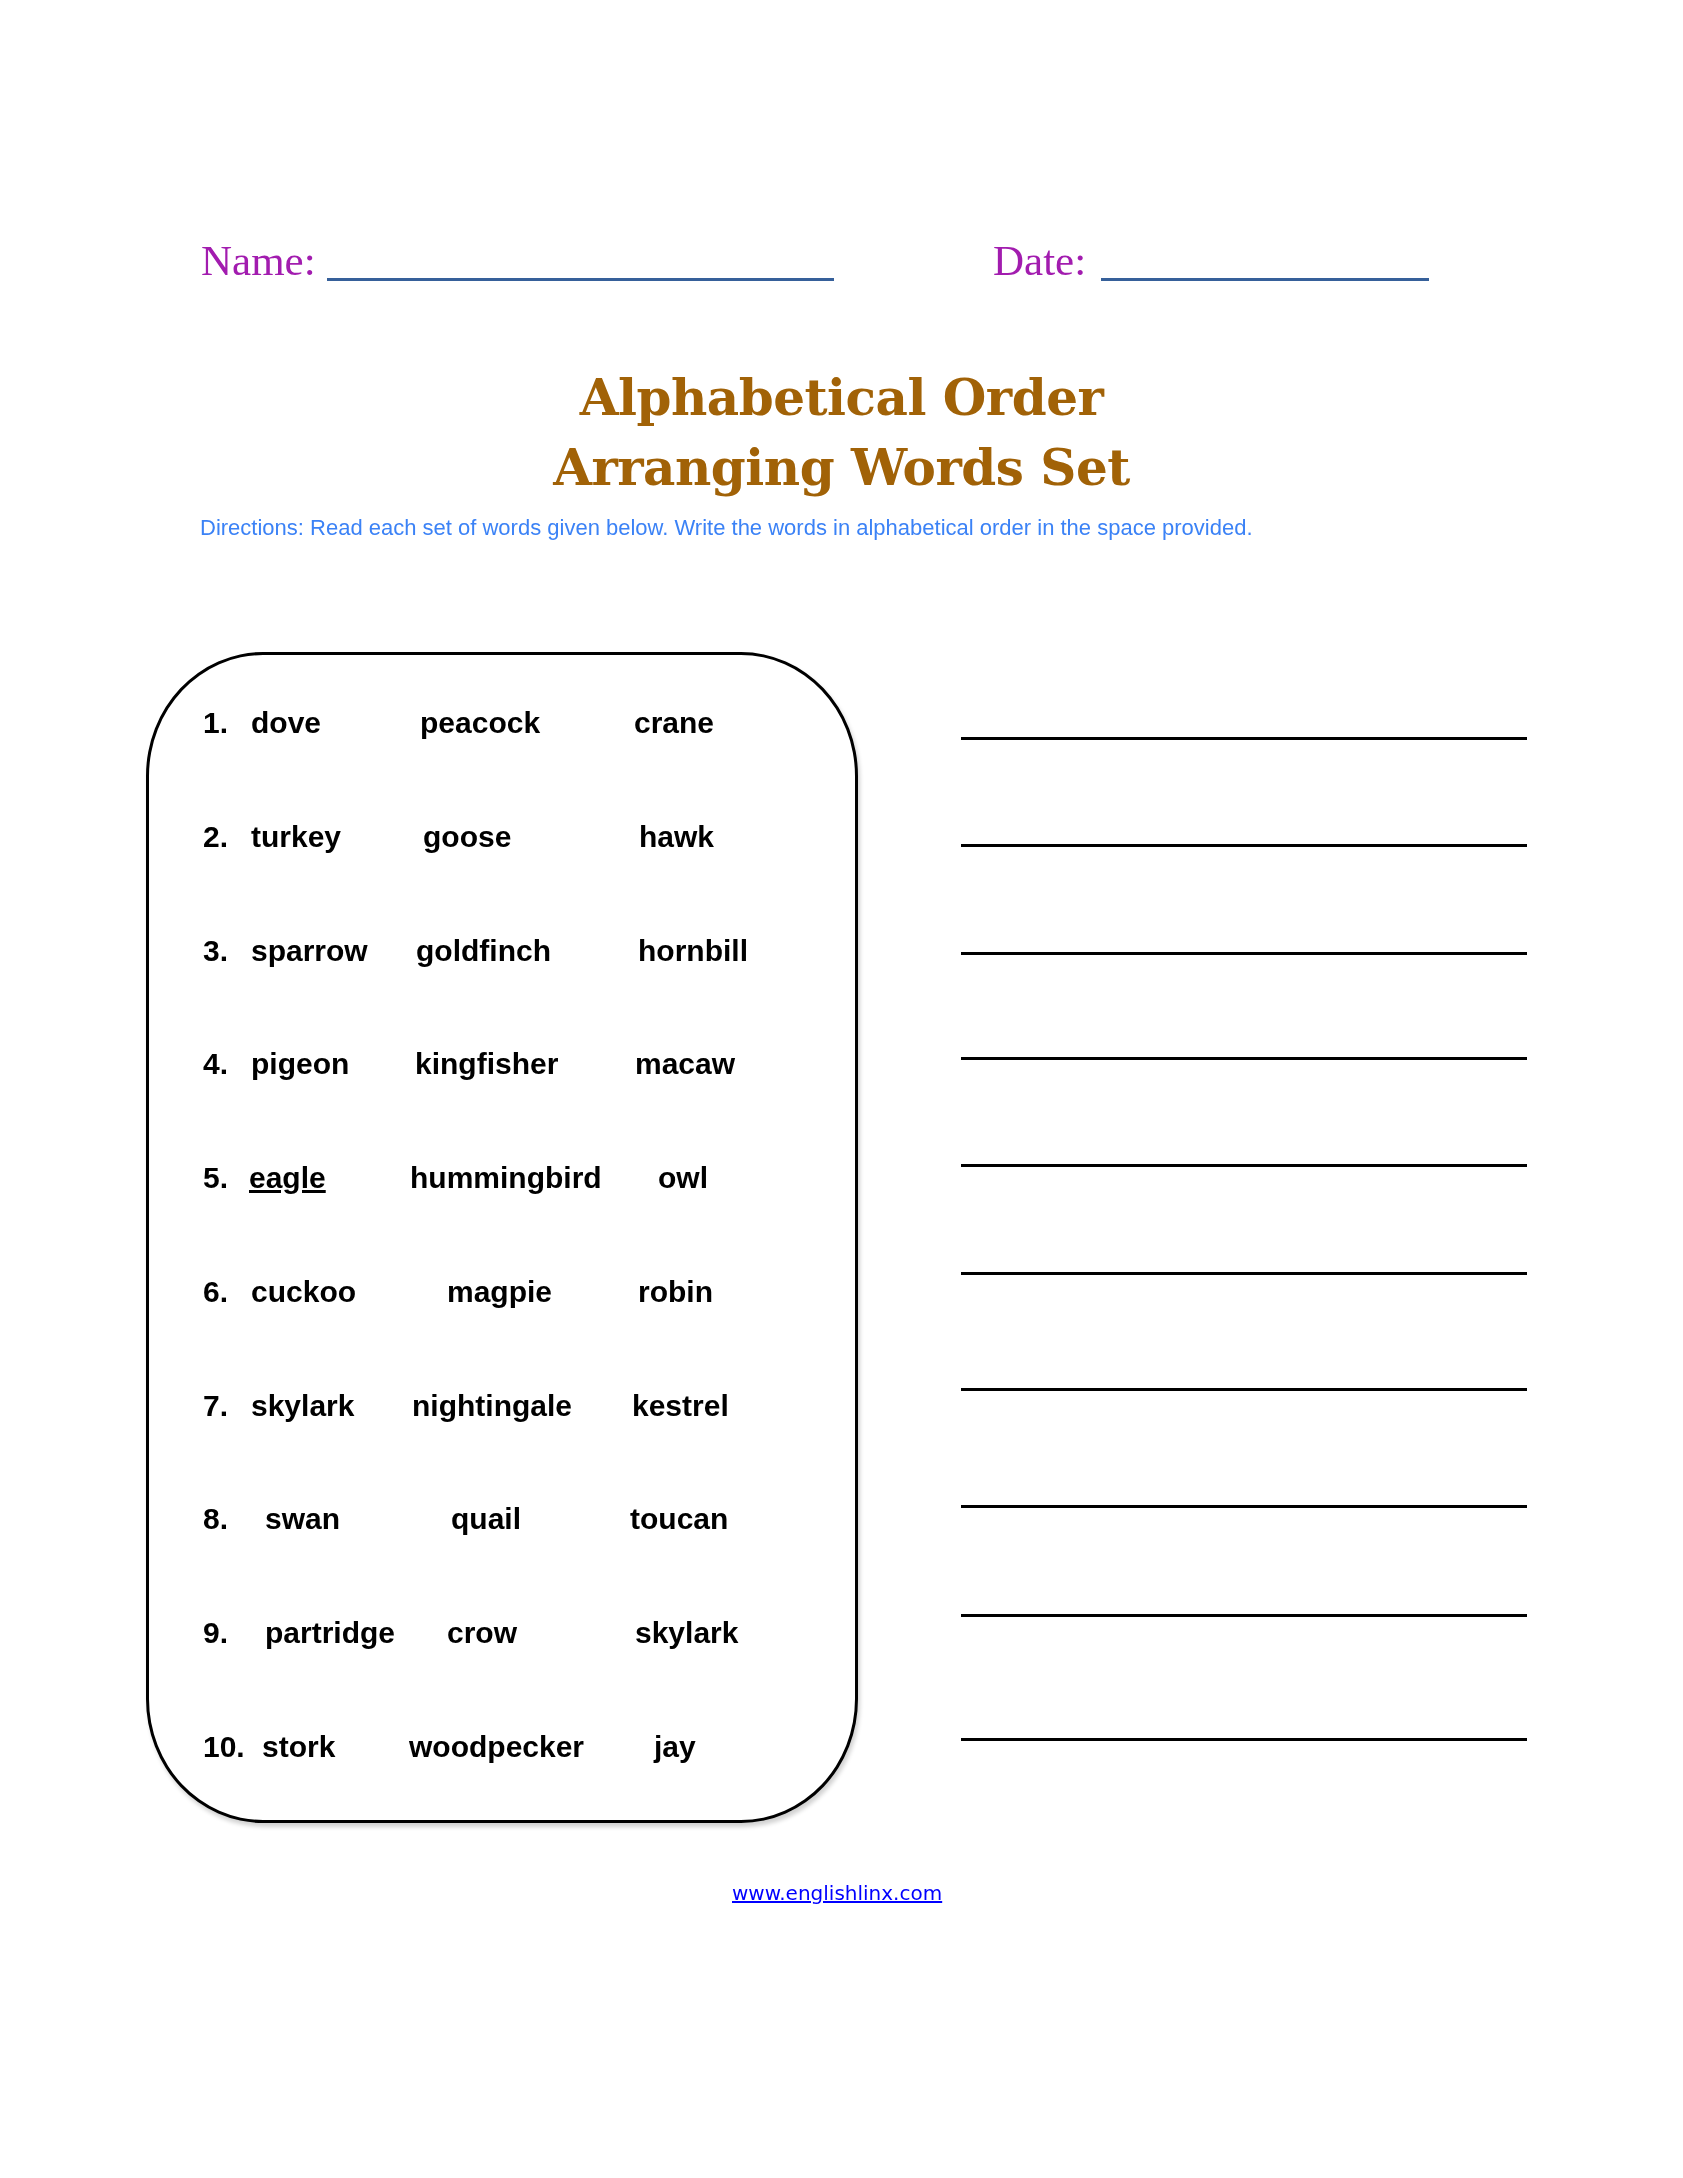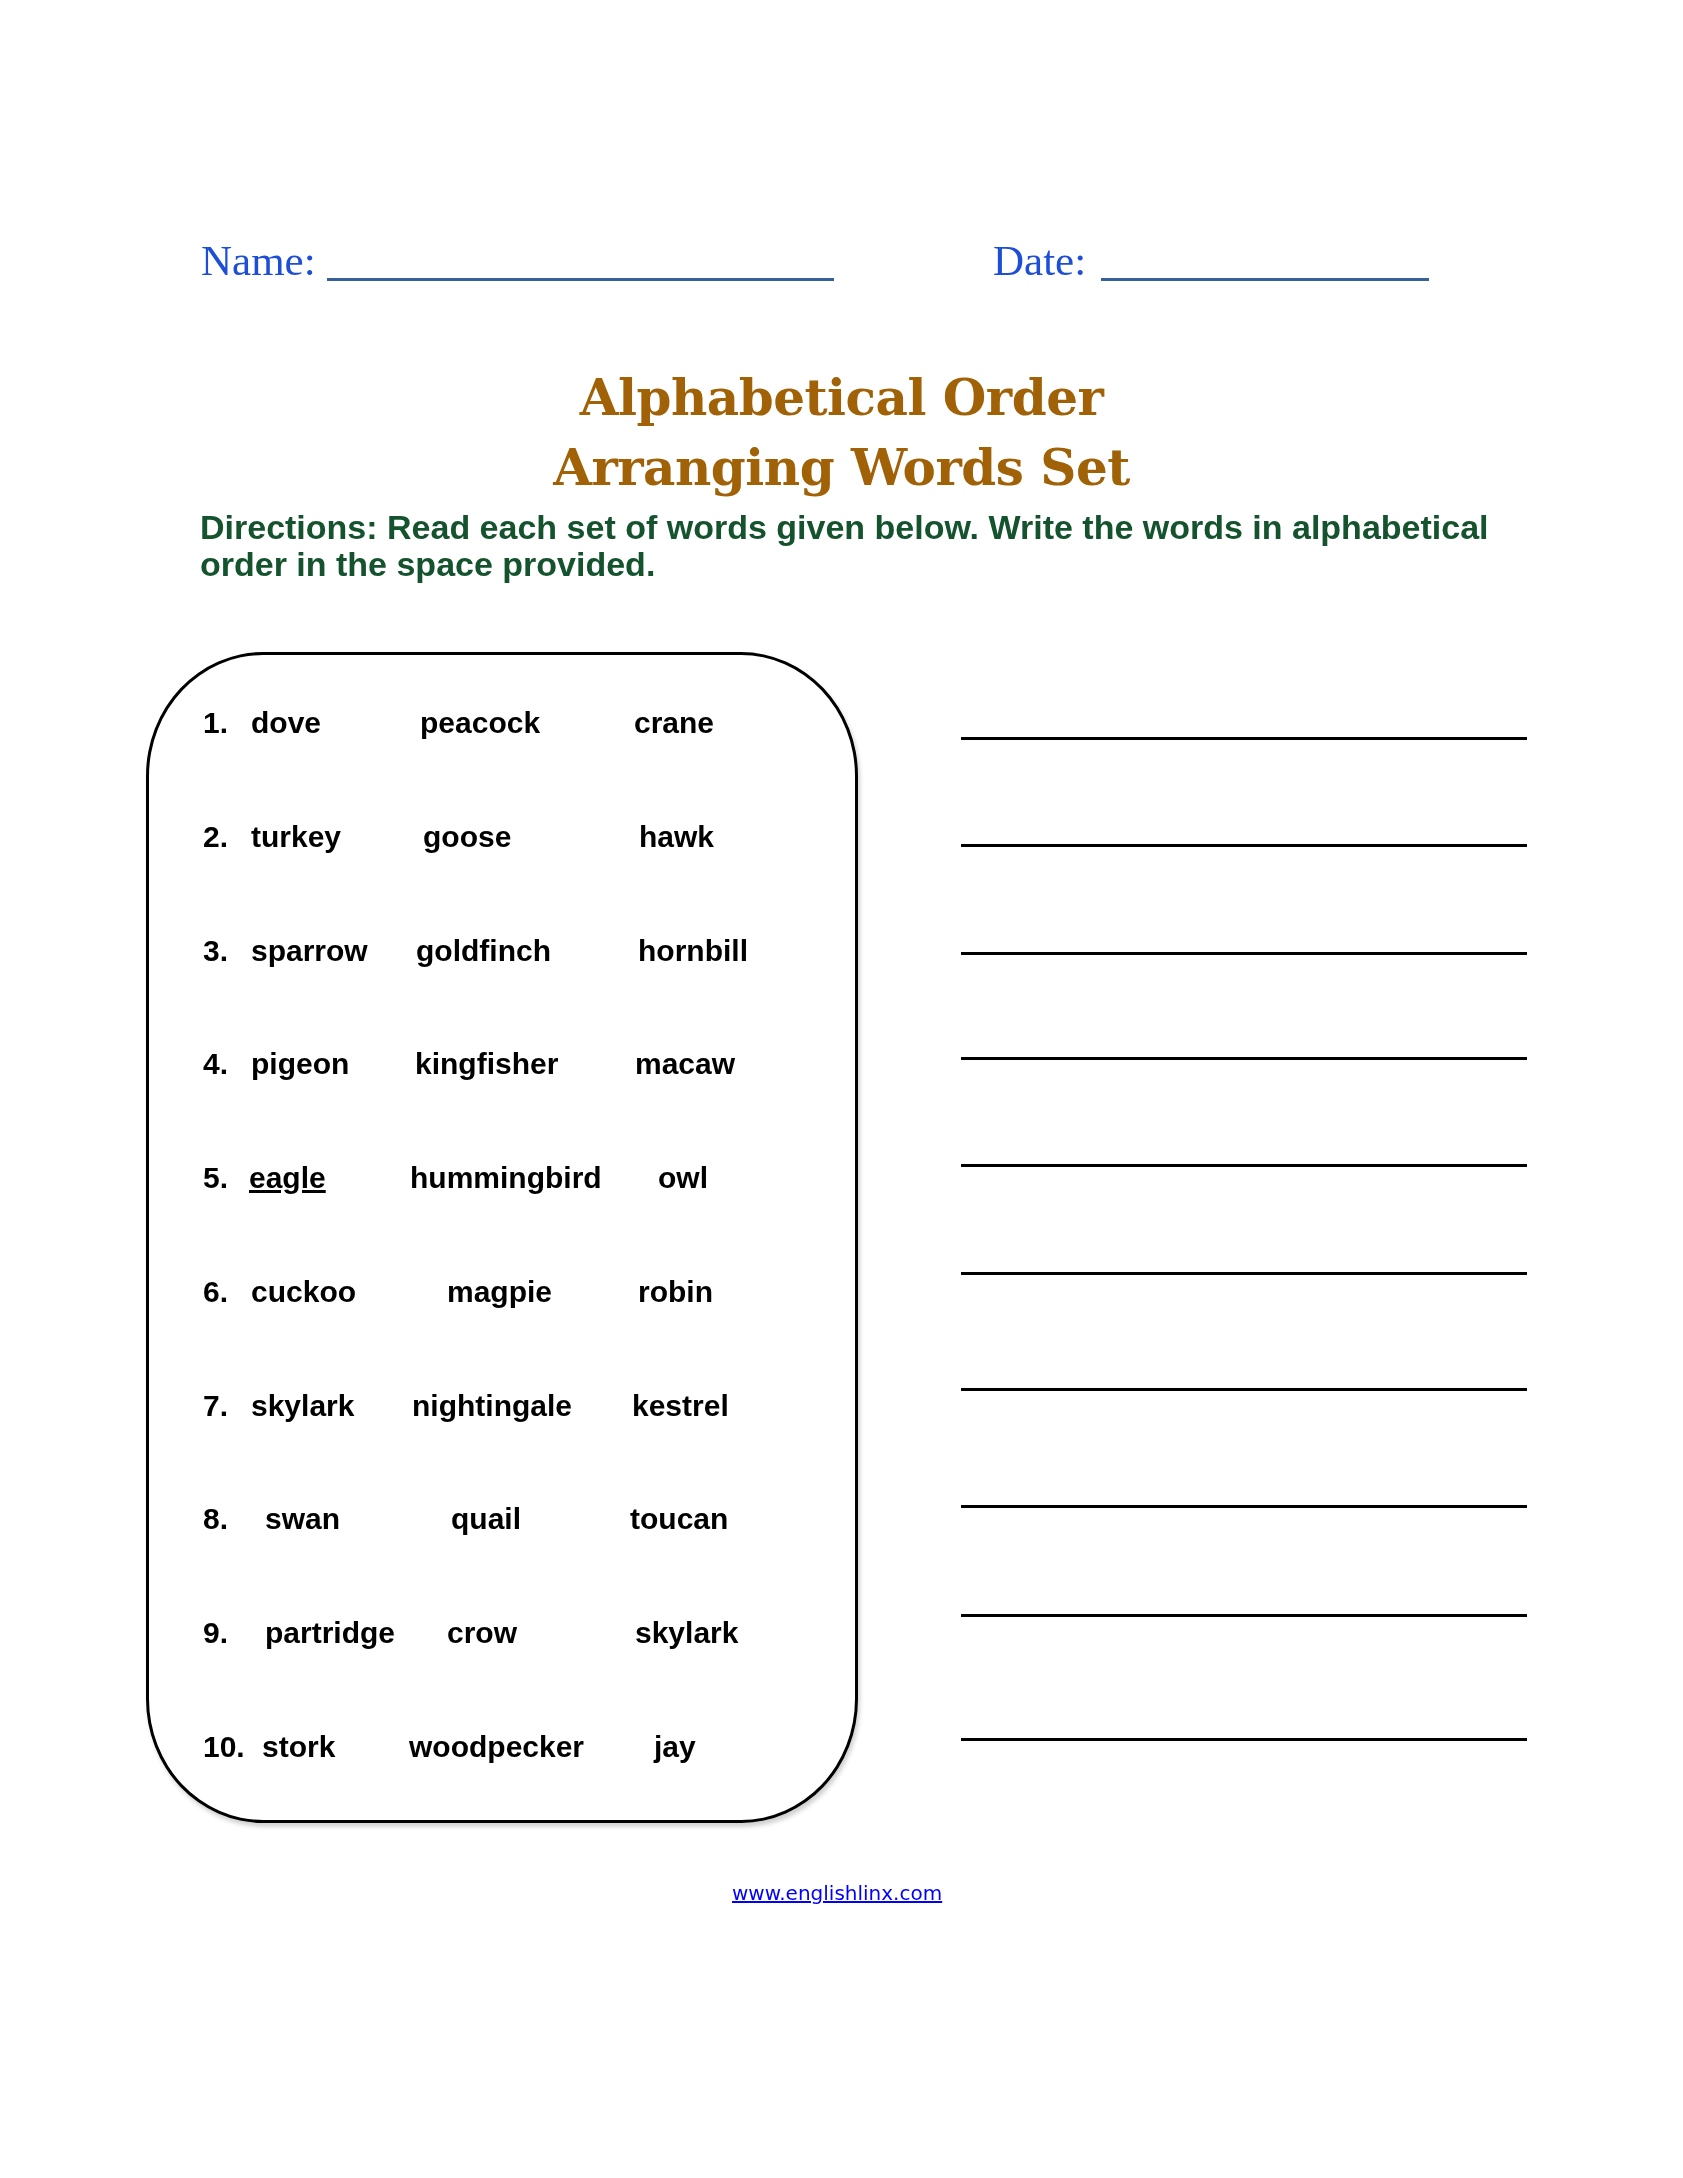--- a/index.html
+++ b/index.html
@@ -1,25 +1,25 @@
 <!DOCTYPE html>
 <html><head>
   <meta charset="utf-8">
   <style>
     html, body { margin: 0; padding: 0; background: #ffffff; }
     body { width: 1683px; height: 2178px; position: relative; overflow: hidden; }
     .abs { position: absolute; white-space: nowrap; }
 
-    .hdr { font-family: "Liberation Serif", "DejaVu Serif", serif; font-size: 43px; color: #1d4ed8; line-height: 1; }
+    .hdr { font-family: "Liberation Serif", "DejaVu Serif", serif; font-size: 43px; color: #a21caf; line-height: 1; }
     .hdr-line { position: absolute; height: 3px; background: #36609a; }
 
     .title { font-family: "DejaVu Serif", "Liberation Serif", serif; font-weight: bold; color: #a16207;
              font-size: 50px; line-height: 1; left: 0; width: 1683px; text-align: center; letter-spacing: -0.5px; }
 
-    .directions { font-family: "Liberation Sans", sans-serif; font-weight: bold; font-size: 34px; color: #14532d;
+    .directions { font-family: "Liberation Sans", sans-serif; font-weight: normal; font-size: 22px; color: #3b82f6;
                   line-height: 37px; left: 200px; top: 509px; width: 1307px; white-space: normal; }
 
     .wordbox { position: absolute; left: 146px; top: 652px; width: 706px; height: 1165px;
                border: 3px solid #000; border-radius: 117px / 124px; background: #fff;
                box-shadow: 2px 4px 4px rgba(0,0,0,0.18); }
 
     .row { position: absolute; left: 0; width: 1683px; height: 40px; }
     .cell { position: absolute; font-family: "Liberation Sans", sans-serif; font-weight: bold; font-size: 30px;
             color: #000; line-height: 1; white-space: nowrap; top: 0; }
 

